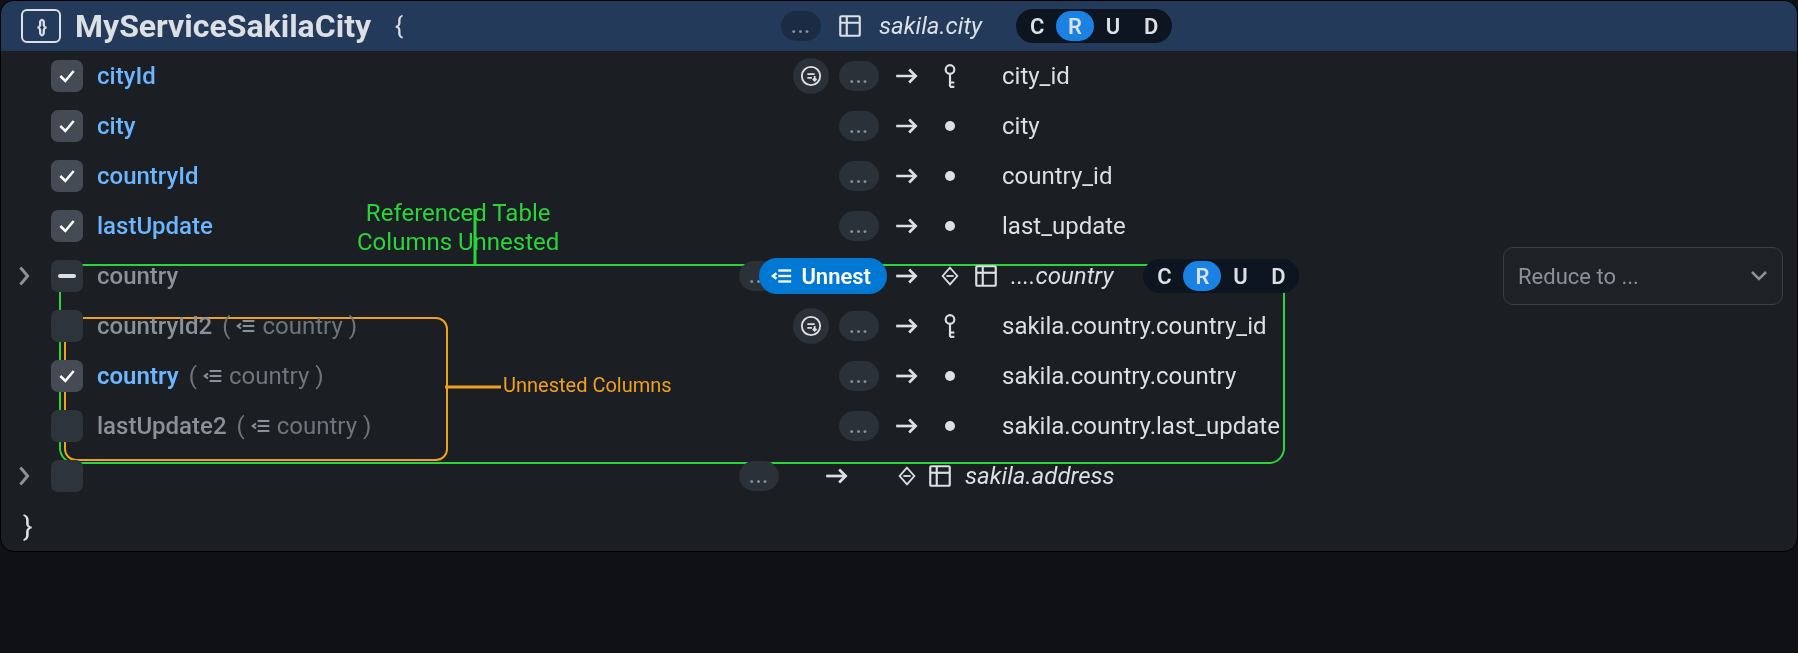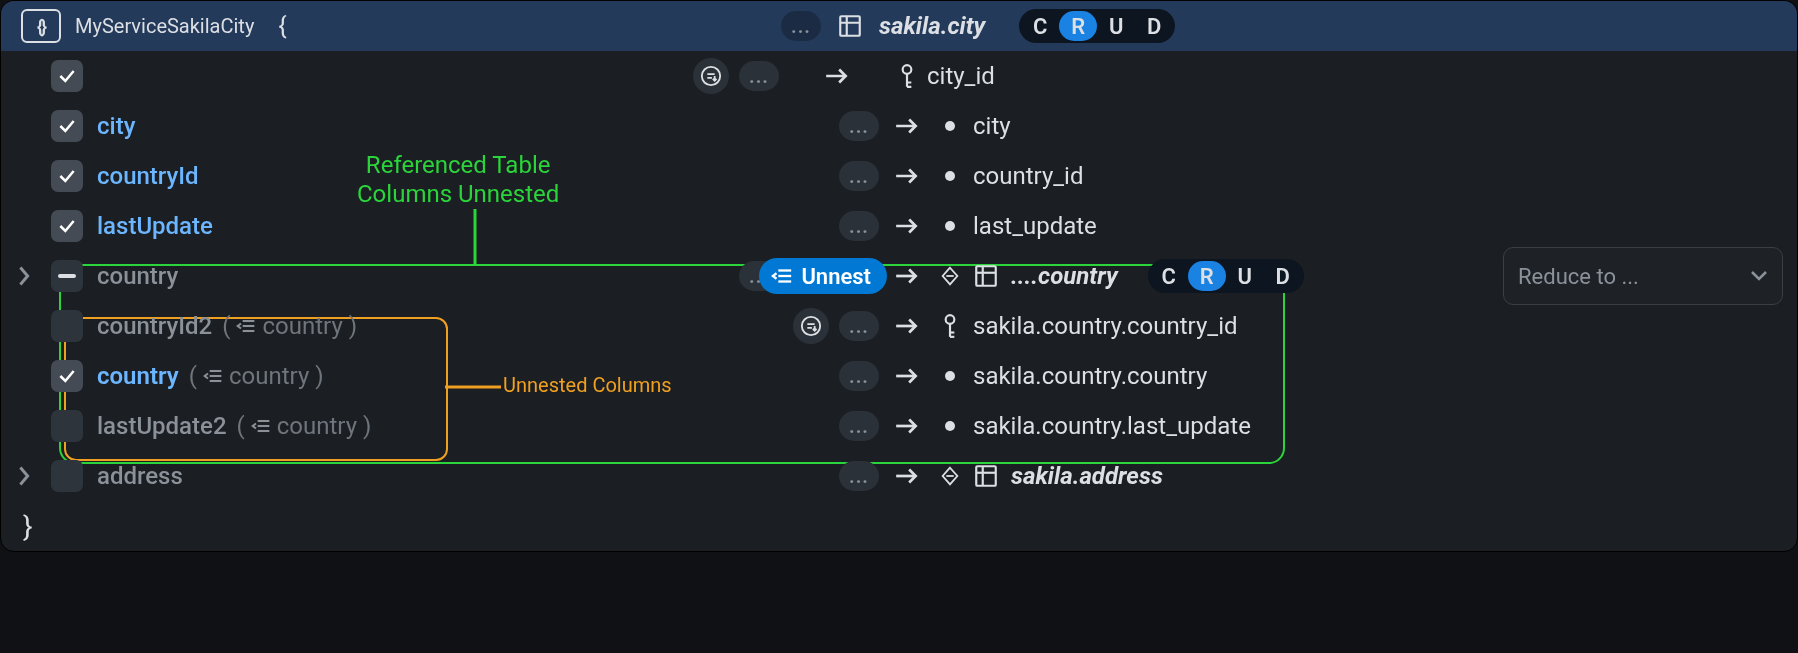--- a/index.html
+++ b/index.html
@@ -61,22 +61,22 @@
   .brace{ color:var(--text); font-weight:400; margin-left:10px;}
   .dots{
     width:40px;height:30px;border-radius:16px;background:var(--pill-bg);
     display:flex;align-items:center;justify-content:center;color:var(--text-dim);
     font-size:20px;letter-spacing:1px;font-weight:600;
   }
   .dots-cell{display:flex;justify-content:flex-end;align-items:center;gap:10px;padding-right:8px;}
   .arrow-cell{display:flex;align-items:center;justify-content:center;color:var(--text);}
   .icon-cell{display:flex;align-items:center;justify-content:center;}
   .right-cell{display:flex;align-items:center;gap:12px;position:relative;}
-  .db-name{ font-style:italic; font-weight:700; color:var(--text);}
-  .col-name{ color:var(--text); font-weight:400;}
+  .db-name{ font-style:italic; font-weight:400; color:var(--text);}
+  .col-name{ color:var(--text); font-weight:400;margin-left:29px;}
   .crud{
     display:flex;align-items:center;background:var(--crud-dark);border-radius:18px;
     height:34px;padding:0 2px;margin-left:18px;
   }
   .crud span{
     display:flex;align-items:center;justify-content:center;
     width:38px;height:30px;border-radius:15px;font-weight:600;font-size:22px;
     color:var(--text);
   }
   .crud span.on{ background:var(--crud-active); }
@@ -97,21 +97,21 @@
   .inline-unnest-icon{ display:inline-flex; }
   .reduce{
     position:absolute;right:22px;top:0;bottom:0;display:flex;align-items:center;
   }
   .reduce-box{
     width:250px;height:40px;border:1px solid var(--border);border-radius:10px;
     display:flex;align-items:center;justify-content:space-between;
     padding:8px 14px;color:var(--text-dim);font-size:22px;background:#1e2227;
   }
   .annot{ position:absolute; pointer-events:none; }
-  .annot-green{ color:var(--green); font-size:24px; text-align:center; line-height:1.2;}
+  .annot-green{ color:var(--green); font-size:24px; text-align:center; line-height:1.2;margin-top:48px;}
   .annot-orange{ color:var(--orange); font-size:20px; }
   .green-border{
     position:absolute;
     border:2px solid var(--green);
     border-radius:16px;
     pointer-events:none;
   }
   .orange-border{
     position:absolute;
     border:2px solid var(--orange);
@@ -121,21 +121,21 @@
   svg{display:block;}
   .close-row{ padding-left:22px; font-size:28px; color:var(--text); height:50px;display:flex;align-items:center;}
   .header-dots{
     width:40px;height:30px;border-radius:16px;background:rgba(0,0,0,0.25);
     display:flex;align-items:center;justify-content:center;color:var(--text-dim);
     font-size:20px;letter-spacing:1px;font-weight:600;
   }
   .headerbar{ display:flex;align-items:center;height:50px;padding-left:20px;background:var(--header-bg);position:relative;}
   .headerbar .left{ display:flex;align-items:center;gap:14px;}
   .headerbar .right{ position:absolute;left:780px;display:flex;align-items:center;gap:16px;}
-  .title{ font-size:20px; font-weight:400; color:var(--text);}
+  .title{ font-size:32px; font-weight:700; color:var(--text);}
 </style>
 </head>
 <body>
 
 <div class="panel">
 
   <div class="headerbar">
     <div class="left">
       <span class="braces-icon">{}</span>
       <span class="title">MyServiceSakilaCity</span>
@@ -179,20 +179,23 @@
 
   <div class="row">
     <div class="chevron"></div>
     <div class="chk-cell">
         <div class="chk">
       <svg width="20" height="20" viewBox="0 0 24 24" fill="none" stroke="#fff" stroke-width="3">
             <polyline points="4 12 10 18 20 6"></polyline>
           </svg>
     </div>
       </div>
+    <div class="name-cell">
+        <span class="name-blue">cityId</span>
+      </div>
     <div class="dots-cell">
       <span class="sort-btn">
         <svg width="22" height="22" viewBox="0 0 24 24" fill="none" stroke="#dcdfe4" stroke-width="2">
             <circle cx="12" cy="12" r="10"></circle>
             <path d="M8 10h8M8 14h5"></path>
             <path d="M16 12v5"></path>
             <path d="M14 15l2 2 2-2"></path>
           </svg>
       </span>
       <span class="dots">...</span>
@@ -493,23 +496,20 @@
 
   <div class="row">
     <div class="chevron">
       <svg width="16" height="24" viewBox="0 0 12 20" fill="none" stroke="#8a9199" stroke-width="2.5">
           <polyline points="3 3 9 10 3 17"></polyline>
         </svg>
     </div>
     <div class="chk-cell">
         <div class="chk off"></div>
       </div>
-    <div class="name-cell">
-        <span class="name-dim">address</span>
-      </div>
     <div class="dots-cell">
         <span class="dots">...</span>
       </div>
     <div class="arrow-cell">
       <svg width="26" height="20" viewBox="0 0 24 16" fill="none" stroke="currentColor" stroke-width="2.5">
           <line x1="2" y1="8" x2="20" y2="8"></line>
           <polyline points="14 2 20 8 14 14"></polyline>
         </svg>
     </div>
     <div class="icon-cell">

